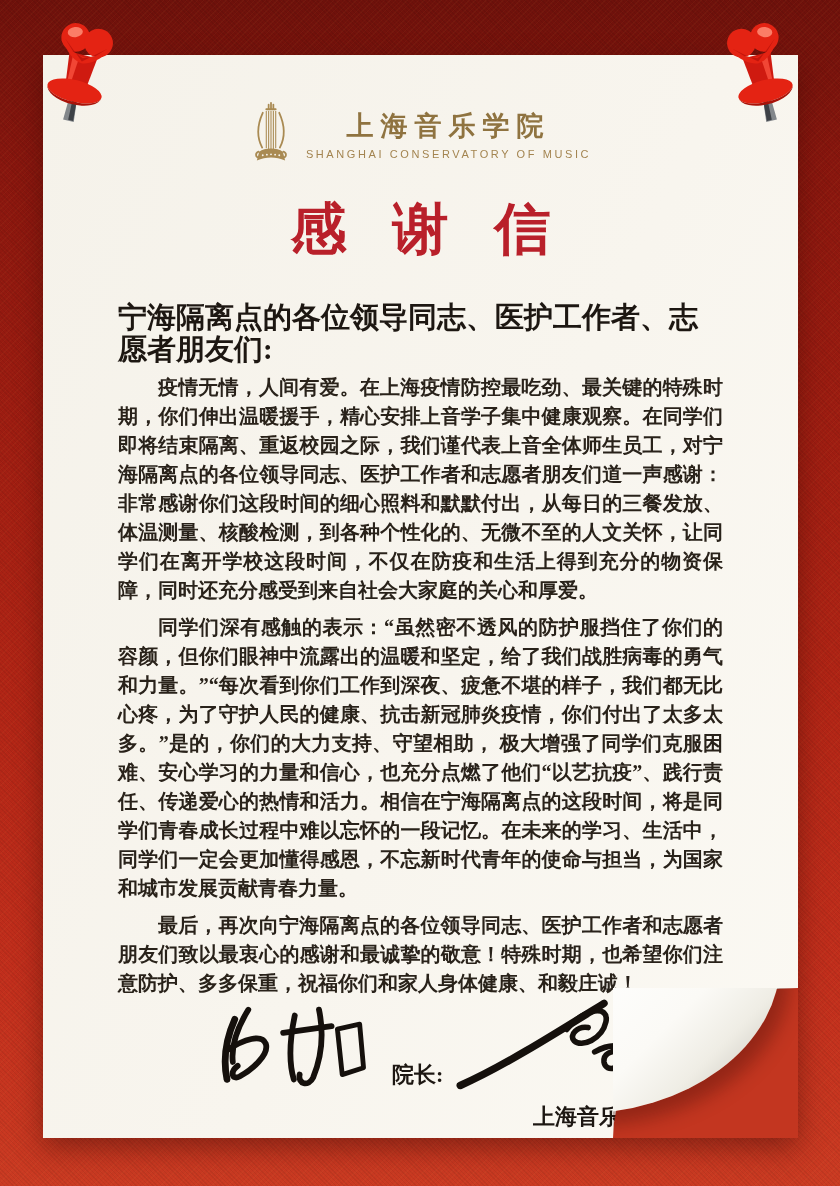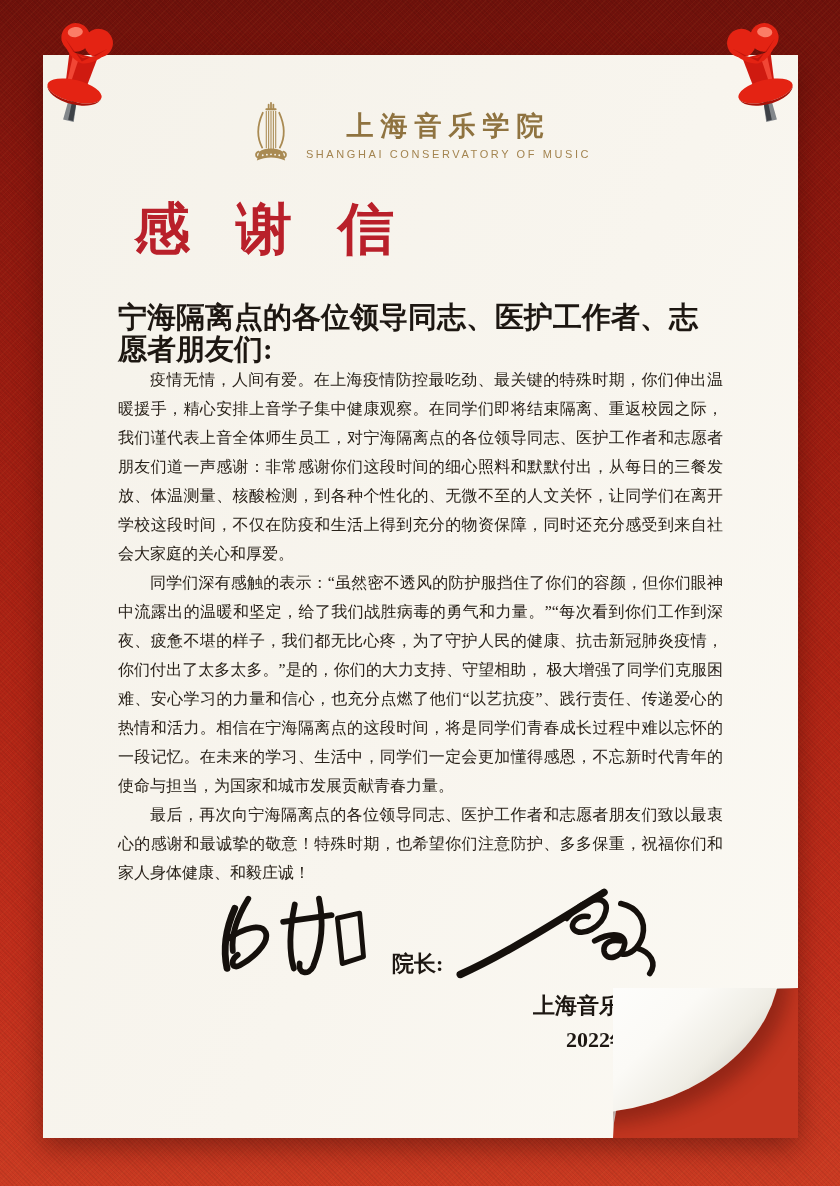--- a/index.html
+++ b/index.html
@@ -39,29 +39,29 @@
   .logo-zh {
     font-size:27px; font-weight:bold; letter-spacing:7px; color:#8f7340;
     font-family:"Liberation Serif","DejaVu Serif",serif;
   }
   .logo-en {
     font-size:11px; letter-spacing:2.6px; color:#a3ür;
     color:#a38450; font-family:"Liberation Sans","DejaVu Sans",sans-serif;
   }
 
   .title {
-    margin-top:34px; text-align:left; font-size:56px; font-weight:bold;
+    margin-top:34px; text-align:center; font-size:56px; font-weight:bold;
     color:#b9202a; letter-spacing:16px; padding-left:16px; line-height:1;
   }
 
   .salutation { margin-top:44px; font-size:29px; line-height:32px; font-weight:bold; color:#1d1712; }
 
   .para {
-    font-size:16px; line-height:29px; color:#29221a;
-    text-align:justify; text-indent:2em; font-weight:400;
+    margin-top:8px; font-size:20px; line-height:29px; color:#29221a;
+    text-align:justify; text-indent:2em; font-weight:700;
   }
   .para:first-of-type { margin-top:18px; }
 
   .sig-row {
     margin-top:6px; height:92px; padding-left:80px;
     display:flex; align-items:flex-end;
   }
   .sig-label { font-size:22px; font-weight:bold; color:#1d1712; line-height:30px; padding-bottom:6px; }
   .sig { display:inline-block; position:relative; }
   .sig1 { margin:0 4px 0 6px; }

